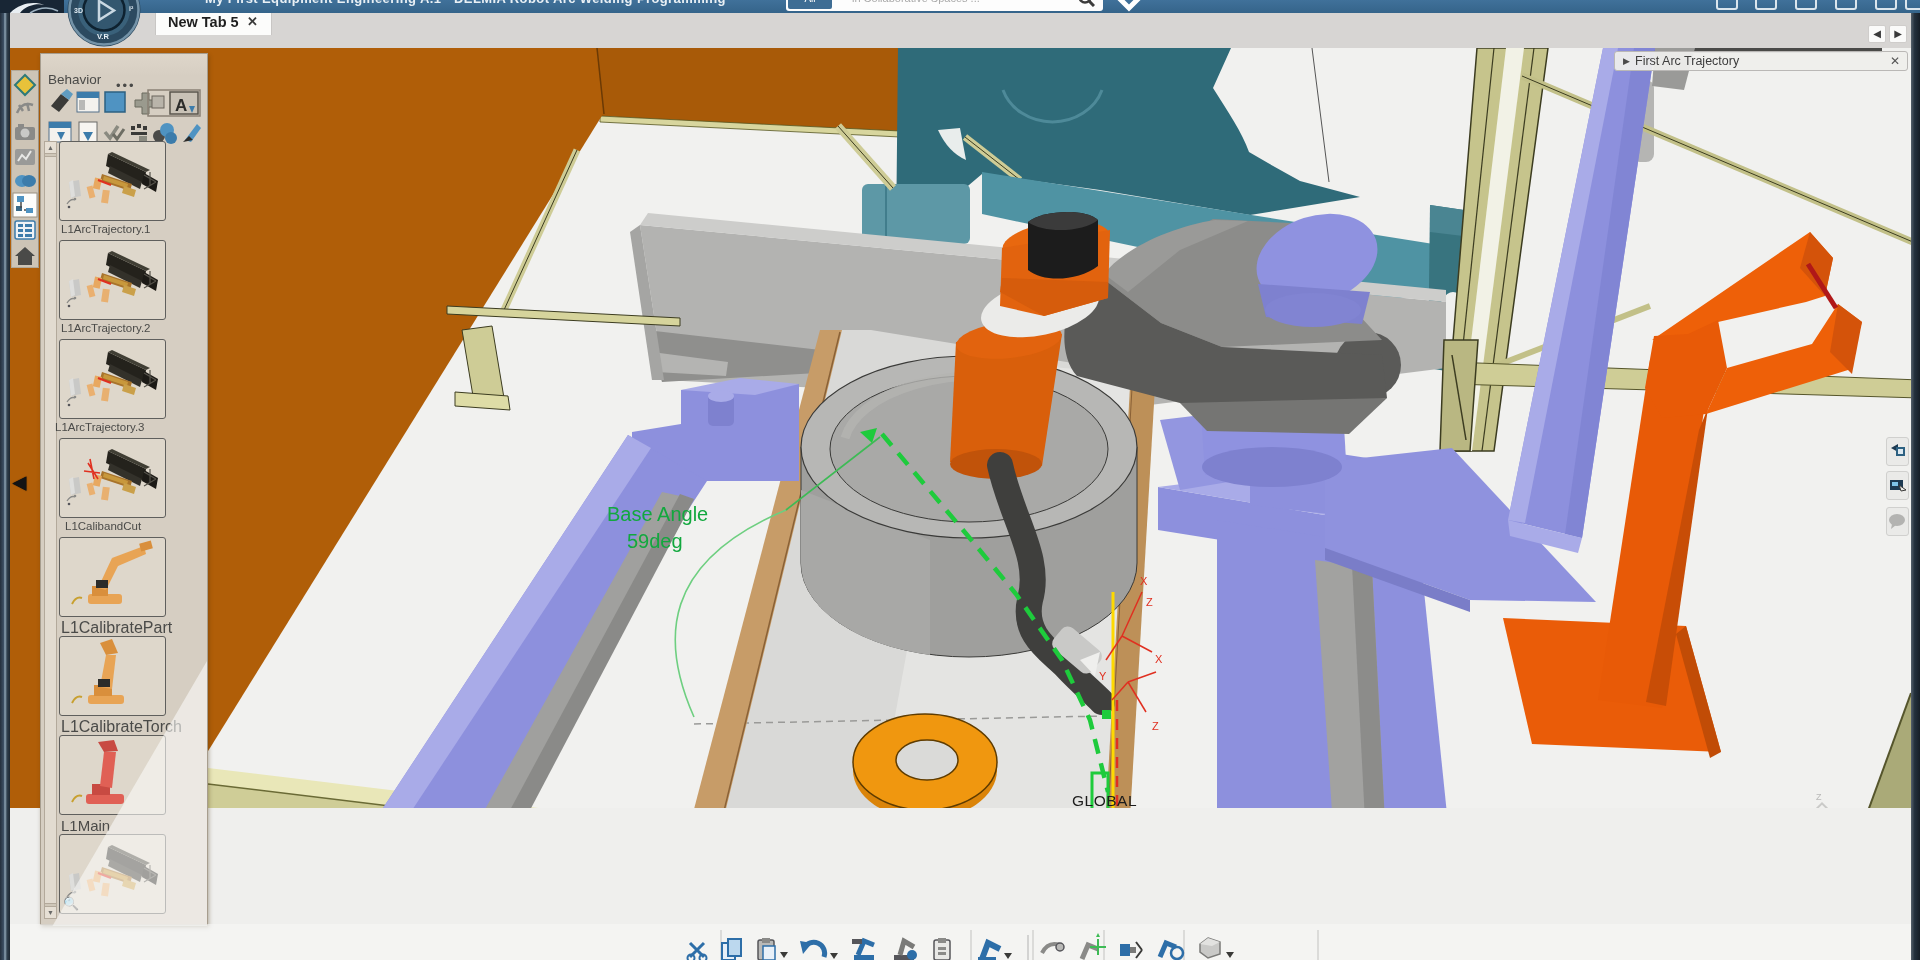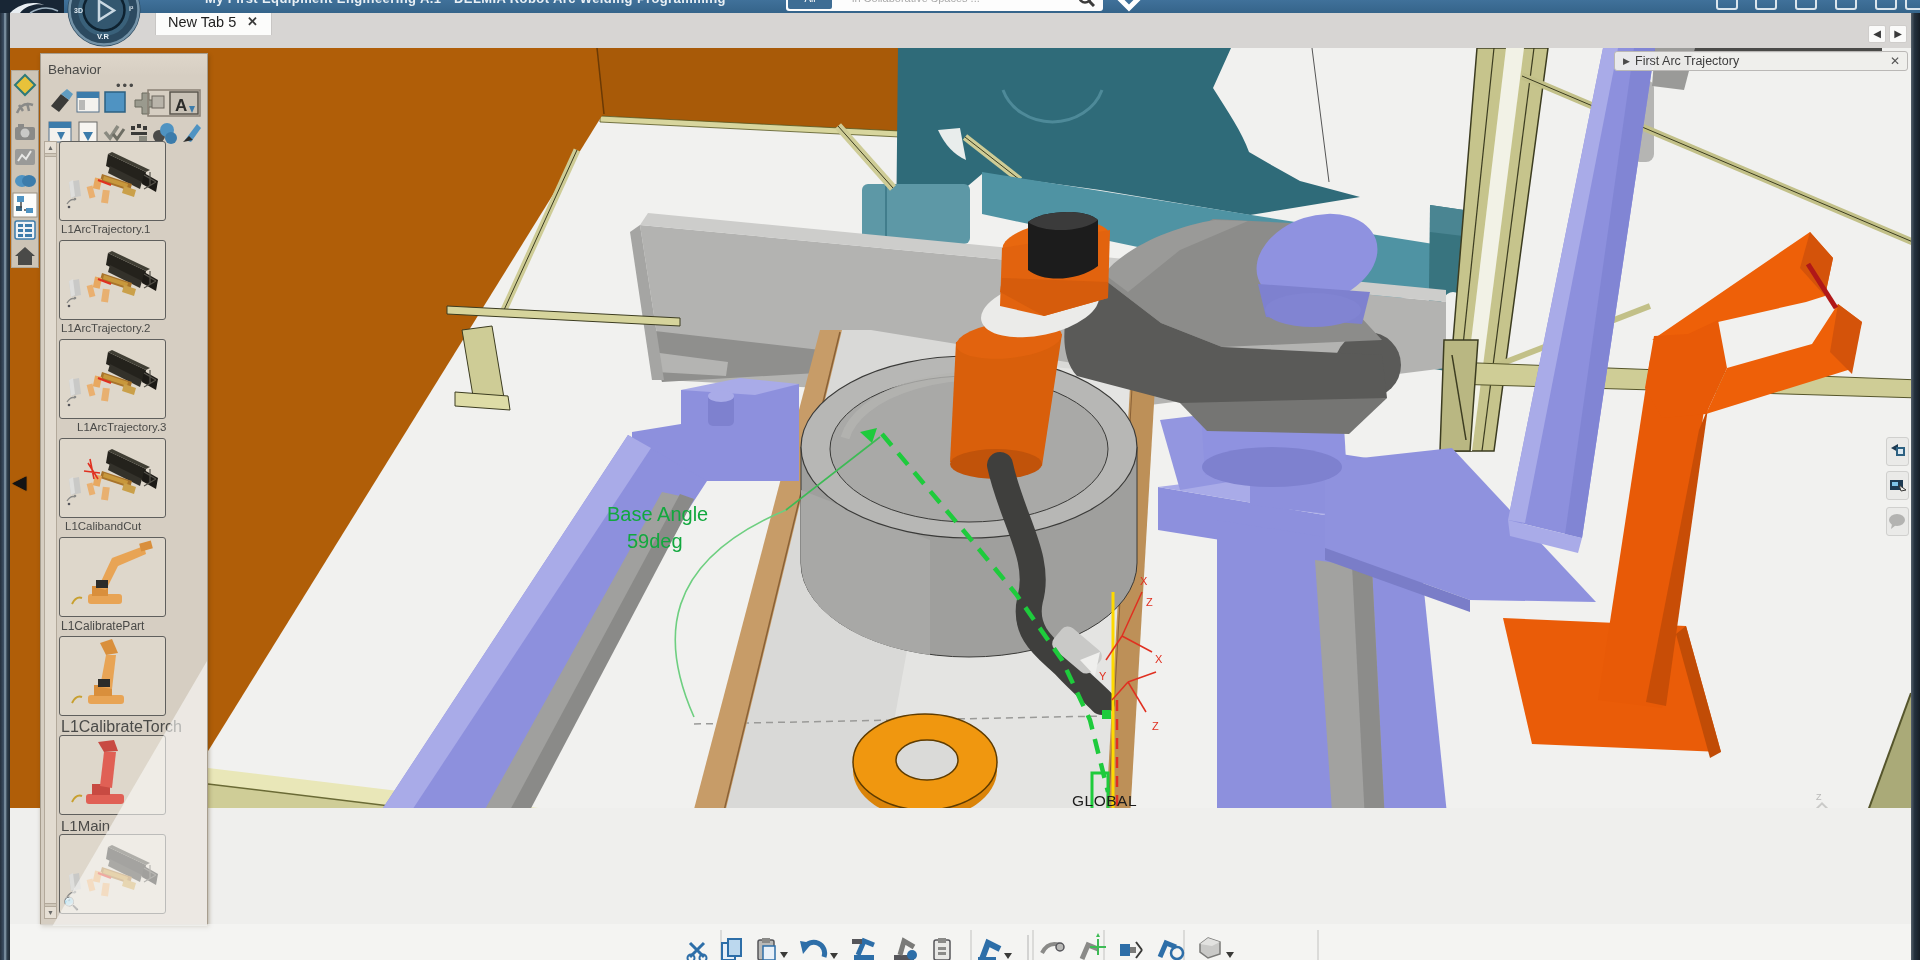--- a/index.html
+++ b/index.html
@@ -10,31 +10,31 @@
 #logo{position:absolute;left:0;top:0;width:64px;height:13px;background:#182635;z-index:41}
 #badge{position:absolute;left:66px;top:0;width:78px;height:57px;z-index:42}
 #search{position:absolute;left:786px;top:-14px;width:317px;height:25px;background:#fdfdfd;border-radius:3px;z-index:41}
 #search .all{position:absolute;left:2px;top:2px;width:44px;height:21px;background:#3e6d94;border-radius:2px;color:#fff;font-size:10px;text-align:center;line-height:21px}
 #search .ph{position:absolute;left:66px;top:6px;color:#a9a9a9;font-size:11px}
 #chev{position:absolute;left:1112px;top:-4px;width:34px;height:16px;z-index:41}
 .sqbtn{position:absolute;top:-8px;width:22px;height:18px;border:2px solid #dbe6ee;border-radius:3px;z-index:41}
 
 #tabbar{position:absolute;left:0;top:13px;width:1920px;height:35px;background:#d7d5d3;z-index:30}
 #tab{position:absolute;left:155px;top:8px;width:117px;height:27px;background:#fcfcfb;border:1px solid #c8c6c4;border-bottom:none;border-radius:5px 5px 0 0;z-index:31}
-#tab .t{position:absolute;left:12px;top:5px;font-size:14.5px;font-weight:normal;color:#1e1e1e}
+#tab .t{position:absolute;left:12px;top:5px;font-size:14.5px;font-weight:bold;color:#1e1e1e}
 #tab .x{position:absolute;left:91px;top:5px;font-size:13px;font-weight:bold;color:#3a3a3a}
 .navb{position:absolute;top:25px;width:18px;height:18px;background:#fafaf9;border:1px solid #cfcdcb;border-radius:2px;text-align:center;line-height:16px;font-size:10px;color:#3a3a3a;z-index:31}
 
 #ledge{position:absolute;left:0;top:13px;width:10px;height:947px;background:linear-gradient(90deg,#242f3c 0%,#3c4f63 35%,#8fa5b5 50%,#31414f 70%,#1d2731 100%);z-index:35}
 #redge{position:absolute;left:1911px;top:13px;width:9px;height:947px;background:linear-gradient(90deg,#55606b,#23303c 40%,#161e27);z-index:35}
 
 #vp{position:absolute;left:10px;top:48px;width:1901px;height:760px;overflow:hidden;background:#84cc16;z-index:1}
 
 #bpanel{position:absolute;left:40px;top:53px;width:168px;height:872px;background:#d6cec2;border:1px solid #a79d8e;box-shadow:1px 2px 4px rgba(60,40,10,.35);z-index:20}
-#bpanel .hdr{position:absolute;left:0;top:0;width:100%;height:22px;background:linear-gradient(#ded6ca,#d6cec2);color:#4a4a48;font-size:13.5px;padding:8px 0 0 7px}
+#bpanel .hdr{position:absolute;left:0;top:0;width:100%;height:22px;background:linear-gradient(#ded6ca,#d6cec2);color:#4a4a48;font-size:13.5px;padding:18px 0 0 7px}
 #vstrip{position:absolute;left:11px;top:70px;width:28px;height:198px;background:#cdc4b6;border:1px solid #b3a999;border-right-color:#9d9383;z-index:21}
 #collapse{position:absolute;left:13px;top:472px;width:18px;height:22px;color:#141414;font-size:17px;font-weight:bold;z-index:21;text-shadow:0 0 1px #000}
 
 #modify{position:absolute;left:1614px;top:51px;width:294px;height:20px;background:rgba(238,238,236,.94);border:1px solid #bab8b6;border-radius:3px;z-index:20}
 #modify .a{position:absolute;left:8px;top:4px;font-size:9px;color:#4a4a4a}
 #modify .t{position:absolute;left:20px;top:2px;font-size:12.5px;color:#3d3d3d}
 #modify .x{position:absolute;right:7px;top:2px;font-size:12px;color:#555}
 
 .rbtn{position:absolute;left:1886px;width:23px;height:29px;background:#eaeae8;border:1px solid #d0d0ce;border-radius:3px;z-index:20}
 
@@ -403,21 +403,21 @@
   <rect x="28" y="44" width="6" height="12" fill="#eab070" transform="rotate(-14 31 50)"></rect>
   <rect x="42" y="48" width="7" height="13" fill="#e8b070" transform="rotate(8 45 54)"></rect>
   <path d="M38,38 l13,5" stroke="#e03020" stroke-width="2.2"></path>
   <polygon points="9,40 19,38 21,54 11,56" fill="#c9c9c7"></polygon>
               <polygon points="9,40 13,38 15,54 11,56" fill="#dededc"></polygon>
   <path d="M7,62 q4,-6 8,-4" stroke="#8a8a88" stroke-width="1.3" fill="none"></path>
               <circle cx="15" cy="57" r="1.3" fill="#8a8a88"></circle>
               <circle cx="9" cy="65" r="1.3" fill="#55555a"></circle>
             </g>
           </svg></div>
-        <div style="position:absolute;left:36px;top:367px;font-size:11.5px;color:#4a4a48;white-space:nowrap">L1ArcTrajectory.3</div>
+        <div style="position:absolute;left:14px;top:367px;font-size:11.5px;color:#4a4a48;white-space:nowrap">L1ArcTrajectory.3</div>
         <div style="position:absolute;left:18px;top:384px;width:107px;height:80px;background:#ded7cb;border:1.5px solid #5f5f5d;border-radius:3px;overflow:hidden"><svg width="105" height="78">
             <g>
               <polygon points="48,12 86,30 84,42 46,24" fill="#24221c"></polygon>
   <polygon points="48,12 52,10 90,28 86,30" fill="#403e34"></polygon>
   <polygon points="84,31 98,39 96,50 82,42" fill="#1c1a16"></polygon>
   <path d="M84,33 l12,7 m-12,7 l12,-7 m-6,-10 l0,13" stroke="#55524a" stroke-width="1.2" fill="none"></path>
   <polygon points="50,24 82,40 80,47 48,31" fill="#33312a"></polygon>
   <polygon points="42,32 72,42 70,49 40,39" fill="#a8742c"></polygon>
   <polygon points="44,34 68,42 67,46 43,38" fill="#c8983c"></polygon>
   <polygon points="64,44 76,48 74,55 62,51" fill="#caa04a"></polygon>
@@ -437,21 +437,21 @@
             <g>
               <rect x="28" y="56" width="34" height="10" rx="3" fill="#e8a455"></rect>
   <rect x="32" y="48" width="16" height="10" fill="#d98f3c"></rect>
   <polygon points="38,50 52,20 60,24 46,52" fill="#e8a455"></polygon>
   <polygon points="52,20 84,8 86,16 58,28" fill="#e8a455"></polygon>
   <rect x="80" y="4" width="12" height="8" fill="#d98f3c" transform="rotate(-15 86 8)"></rect>
   <rect x="36" y="42" width="12" height="8" fill="#2c2c2a"></rect>
   <path d="M12,66 q4,-8 10,-6" stroke="#c8a030" stroke-width="2" fill="none"></path>
             </g>
           </svg></div>
-        <div style="position:absolute;left:20px;top:565px;font-size:12px;color:#4a4a48;white-space:nowrap">L1CalibratePart</div>
+        <div style="position:absolute;left:20px;top:565px;font-size:16px;color:#4a4a48;white-space:nowrap">L1CalibratePart</div>
         <div style="position:absolute;left:18px;top:582px;width:107px;height:80px;background:#ded7cb;border:1.5px solid #5f5f5d;border-radius:3px;overflow:hidden"><svg width="105" height="78">
             <g>
               <rect x="28" y="58" width="36" height="9" rx="3" fill="#e8a455"></rect>
   <rect x="34" y="48" width="18" height="11" fill="#d98f3c"></rect>
   <polygon points="40,50 46,18 56,18 52,52" fill="#e8a455"></polygon>
   <polygon points="46,18 40,6 52,2 58,16" fill="#d98f3c"></polygon>
   <rect x="38" y="42" width="12" height="8" fill="#2c2c2a"></rect>
   <path d="M12,66 q4,-8 10,-6" stroke="#c8a030" stroke-width="2" fill="none"></path>
             </g>
           </svg></div>

